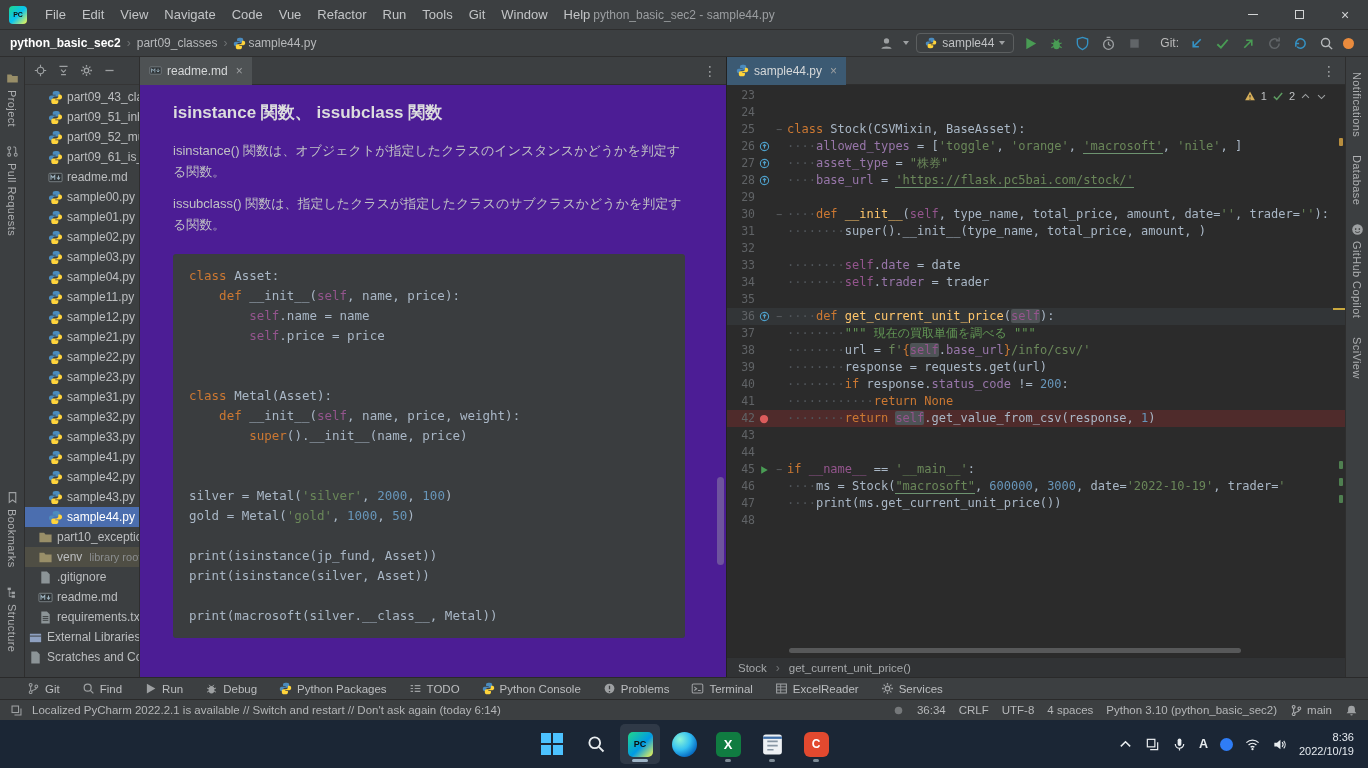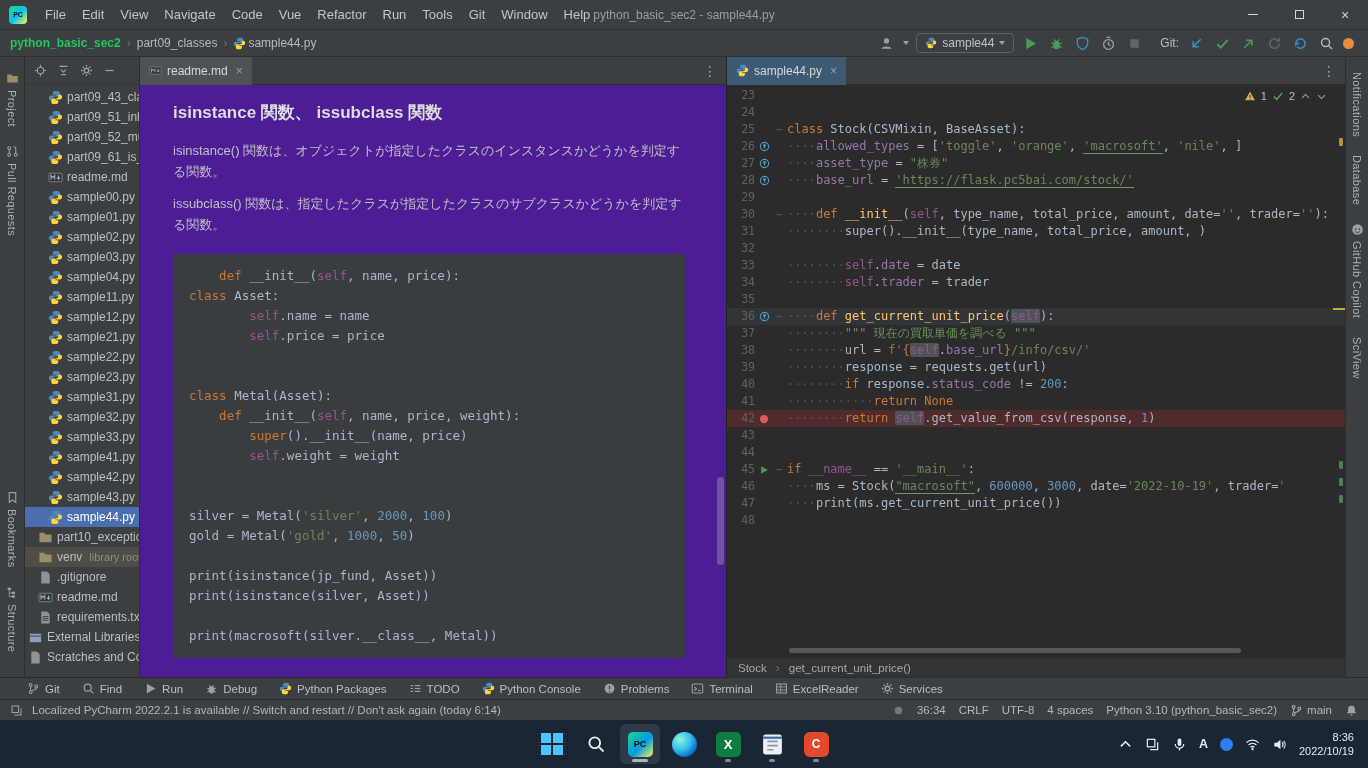--- a/index.html
+++ b/index.html
@@ -15,21 +15,21 @@
   .win-title{position:absolute;left:50%;transform:translateX(-50%);color:#9b9ea1;font-size:12px;white-space:nowrap}
   .win-controls{margin-left:auto;display:flex;height:100%}
   .win-btn{width:46px;height:100%;display:flex;align-items:center;justify-content:center;color:#d2d4d5;font-size:14px}
   .min-glyph{width:10px;height:1px;background:#d2d4d5;display:inline-block}
   .max-glyph{width:9px;height:9px;border:1px solid #d2d4d5;display:inline-block}
 
   
   .navbar{height:27px;flex:none;background:#3c3f41;border-bottom:1px solid #2e2e2e;display:flex;align-items:center;padding:0 10px}
   .bc{display:flex;align-items:center;gap:2px}
   .bc-item{color:#b6b8ba;font-size:12px}
-  .bc-item.bold{color:#22c55e;font-weight:bold}
+  .bc-item.bold{color:#ffffff;font-weight:bold}
   .bc-sep{color:#6e7173;margin:0 4px;font-size:12px}
   .nav-right{margin-left:auto;display:flex;align-items:center;gap:7px}
   .run-combo{display:flex;align-items:center;gap:5px;border:1px solid #5c5f60;border-radius:4px;padding:2px 8px;font-size:12px;color:#c0c2c4}
   .caret-down{width:0;height:0;border-left:3.5px solid transparent;border-right:3.5px solid transparent;border-top:4px solid #9da0a2;display:inline-block}
   .actions{display:flex;align-items:center;gap:7px}
   .nav-btn{width:19px;height:19px;display:inline-flex;align-items:center;justify-content:center}
   .git-label{font-size:12px;color:#bbb;margin:0 1px 0 9px}
   .updates-dot{width:11px;height:11px;border-radius:50%;background:#e98b3d;display:inline-block;margin-right:4px}
 
   
@@ -641,30 +641,29 @@
         </span>
         <span class="tab-menu">⋮</span>
       </div>
       <div class="preview">
         <div class="md-h1">isinstance 関数、 issubclass 関数</div>
         <div>
             <p class="md-p">isinstance() 関数は、オブジェクトが指定したクラスのインスタンスかどうかを判定する関数。</p>
             <p class="md-p">issubclass() 関数は、指定したクラスが指定したクラスのサブクラスかどうかを判定する関数。</p>
           </div>
         <div class="code-block">
+            <div class="cl pl"><span class="ct"><span class="t-k">class</span><span class="t-p"> Asset:</span></span></div>
             <div class="cl pl"><span class="ct"><span class="t-p">    </span><span class="t-k">def </span><span class="t-p">__init__(</span><span class="t-se">self</span><span class="t-p">, name, price):</span></span></div>
-            <div class="cl pl"><span class="ct"><span class="t-k">class</span><span class="t-p"> Asset:</span></span></div>
             <div class="cl pl"><span class="ct"><span class="t-p">        </span><span class="t-se">self</span><span class="t-p">.name = name</span></span></div>
             <div class="cl pl"><span class="ct"><span class="t-p">        </span><span class="t-se">self</span><span class="t-p">.price = price</span></span></div>
             <div class="cl pl"><span class="ct"></span></div>
             <div class="cl pl"><span class="ct"></span></div>
             <div class="cl pl"><span class="ct"><span class="t-k">class</span><span class="t-p"> Metal(Asset):</span></span></div>
             <div class="cl pl"><span class="ct"><span class="t-p">    </span><span class="t-k">def </span><span class="t-p">__init__(</span><span class="t-se">self</span><span class="t-p">, name, price, weight):</span></span></div>
             <div class="cl pl"><span class="ct"><span class="t-p">        </span><span class="t-k">super</span><span class="t-p">().__init__(name, price)</span></span></div>
-            <div class="cl pl"><span class="ct"><span class="t-p">        </span><span class="t-se">self</span><span class="t-p">.weight = weight</span></span></div>
             <div class="cl pl"><span class="ct"></span></div>
             <div class="cl pl"><span class="ct"></span></div>
             <div class="cl pl"><span class="ct"><span class="t-p">silver = Metal(</span><span class="t-s">'silver'</span><span class="t-p">, </span><span class="t-n">2000</span><span class="t-p">, </span><span class="t-n">100</span><span class="t-p">)</span></span></div>
             <div class="cl pl"><span class="ct"><span class="t-p">gold = Metal(</span><span class="t-s">'gold'</span><span class="t-p">, </span><span class="t-n">1000</span><span class="t-p">, </span><span class="t-n">50</span><span class="t-p">)</span></span></div>
             <div class="cl pl"><span class="ct"></span></div>
             <div class="cl pl"><span class="ct"><span class="t-p">print(isinstance(jp_fund, Asset))</span></span></div>
             <div class="cl pl"><span class="ct"><span class="t-p">print(isinstance(silver, Asset))</span></span></div>
             <div class="cl pl"><span class="ct"></span></div>
             <div class="cl pl"><span class="ct"><span class="t-p">print(macrosoft(silver.__class__, Metal))</span></span></div>
           </div>

